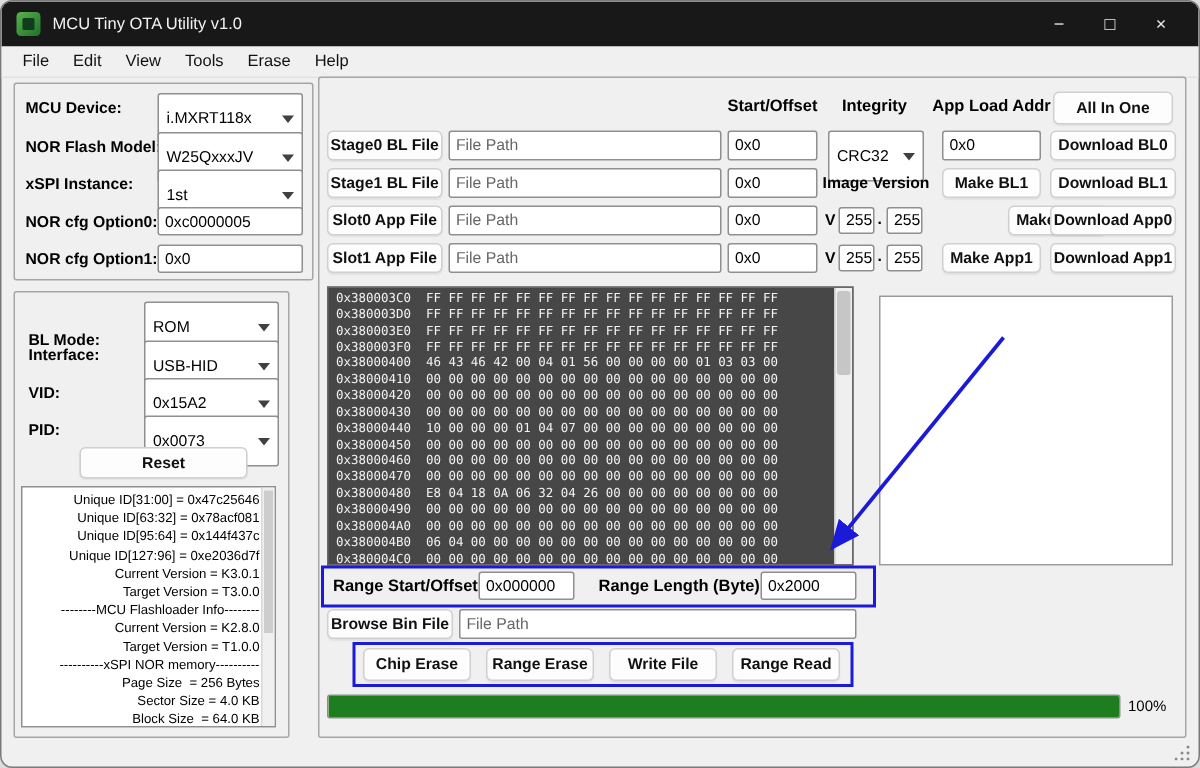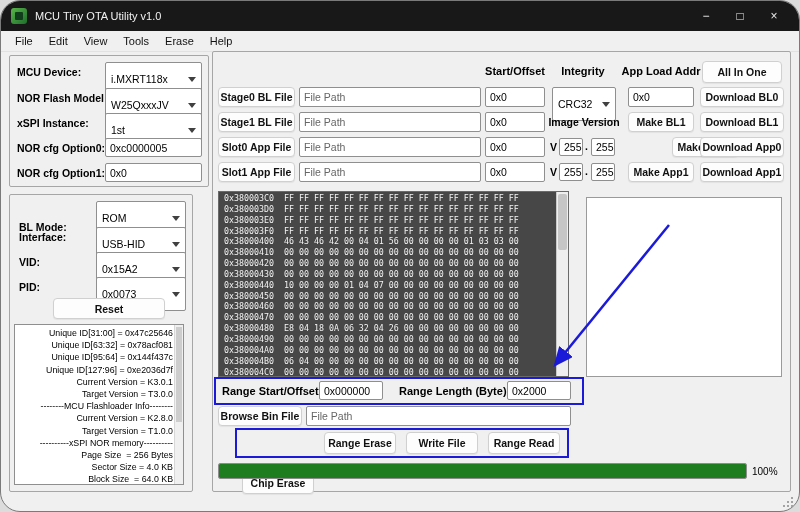--- a/index.html
+++ b/index.html
@@ -1,19 +1,19 @@
 <!DOCTYPE html>
 <html style="--accent-blue: #1a1ad8; --progress-green: #1e7d1e; --titlebar-bg: #181818; --hex-bg: #474747; --hex-fg: #f2f2f2;"><head>
 <meta charset="utf-8">
 <style>
   * { margin:0; padding:0; box-sizing:border-box; }
   html,body { width:800px; height:512px; }
   body { background:#dcdcdc; font-family:"Liberation Sans", sans-serif; position:relative; overflow:hidden; }
   .win { position:absolute; left:0; top:0; width:800px; height:512px; background:#f0f0f0;
-         border:1px solid #7a7a7a; border-radius:20px; overflow:hidden; }
+         border:1px solid #7a7a7a; border-radius:8px; overflow:hidden; }
   .titlebar { position:absolute; left:0; top:0; right:0; height:30px; background:var(--titlebar-bg,#181818);
               display:flex; align-items:center; }
   .appicon { width:16px; height:16px; margin-left:10px; border-radius:3px;
              background:linear-gradient(135deg,#58b548,#1f6e2d); position:relative; flex:0 0 auto; }
   .appicon::after { content:""; position:absolute; inset:4px; background:#123d1c; border-radius:1px; }
   .title { color:#f2f2f2; font-size:11px; margin-left:8px; }
   .wbtn { position:absolute; top:0; width:34px; height:30px; color:#e8e8e8; font-size:12px;
           display:flex; align-items:center; justify-content:center; cursor:default; }
   .menubar { position:absolute; left:0; top:30px; right:0; height:21px; background:#f0f0f0;
              border-bottom:1px solid #e2e2e2; display:flex; align-items:center; padding-left:6px; }
@@ -221,21 +221,21 @@
   <div class="logpanel"></div>
 
   <span class="lbl" style="left:221px;top:384px;font-size:11px;">Range Start/Offset:</span>
   <div class="inp" style="left:318px;top:380px;width:64px;height:19px;">0x000000</div>
   <span class="lbl" style="left:398px;top:384px;font-size:11px;">Range Length (Byte):</span>
   <div class="inp" style="left:506px;top:380px;width:64px;height:19px;">0x2000</div>
 
   <div class="btn" style="left:217px;top:405px;width:84px;height:20px;">Browse Bin File</div>
   <div class="inp ph" style="left:305px;top:405px;width:265px;height:20px;">File Path</div>
 
-  <div class="btn" style="left:241px;top:431px;width:72px;height:22px;margin-top:40px;">Chip Erase</div>
+  <div class="btn" style="left:241px;top:431px;width:72px;height:22px;">Chip Erase</div>
   <div class="btn" style="left:323px;top:431px;width:72px;height:22px;">Range Erase</div>
   <div class="btn" style="left:405px;top:431px;width:72px;height:22px;">Write File</div>
   <div class="btn" style="left:487px;top:431px;width:72px;height:22px;">Range Read</div>
 
   <div class="progress">
     <div class="fill" style="width: 100%;"></div>
   </div>
   <span class="ptext">100%</span>
 
   <div class="bluebox" style="left:213px;top:376px;width:370px;height:28px;"></div>

